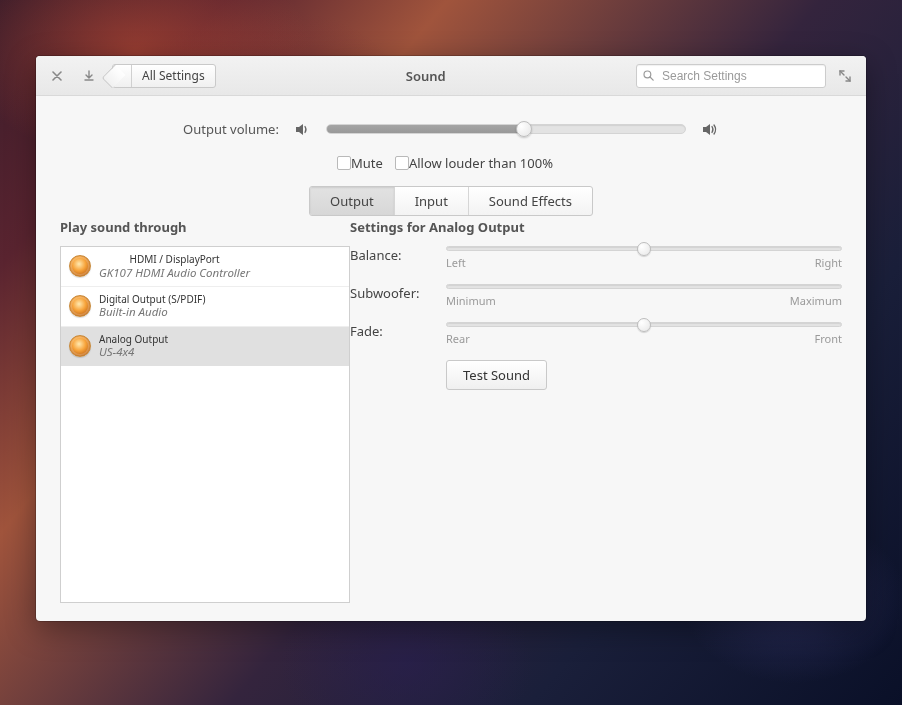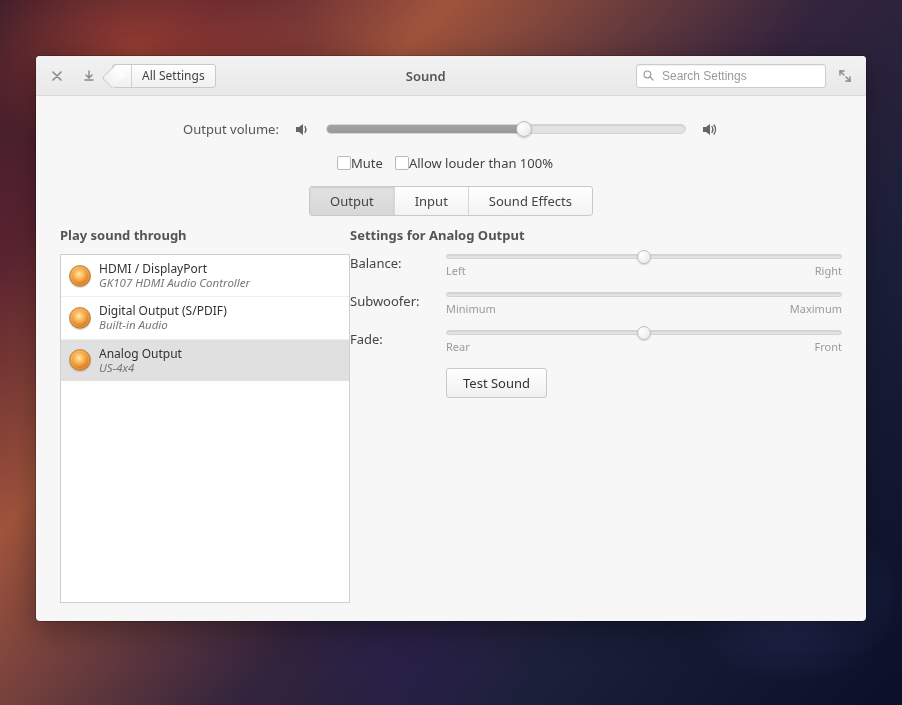--- a/index.html
+++ b/index.html
@@ -110,21 +110,21 @@
     background:radial-gradient(circle at 30% 30%, #fff, #e5e5e5);
     border:1px solid #bdbdbd;
     transform:translate(-50%,-50%);
     box-shadow:0 1px 2px rgba(0,0,0,0.2);
   }
   .spk { color:#666; font-size:14px; }
   .check-row { display:flex; align-items:center; justify-content:center; margin-bottom:14px; font-size:13px; color:#444;}
   .cbox { width:14px; height:14px; border:1px solid #b9b9b9; border-radius:2px; background:#fff; flex:none;}
   .cbox + span { margin-right:12px; }
   
-  .tabs { display:flex; justify-content:center; margin-bottom:10px; }
+  .tabs { display:flex; justify-content:center; margin-bottom:2px; }
   .tabbar { display:flex; border:1px solid #c9c9c9; border-radius:3px; overflow:hidden; background:linear-gradient(#fff,#f3f3f3);}
   .tab { padding:5px 20px; font-size:13px; color:#444; border-right:1px solid #d6d6d6;}
   .tab:last-child{border-right:none;}
   .tab.active { background:linear-gradient(#e2e2e2,#d7d7d7); box-shadow:inset 0 1px 2px rgba(0,0,0,0.1);}
   
   .split { display:flex; flex:1; min-height:0;}
   .left { width:290px; display:flex; flex-direction:column;}
   .right { flex:1; }
   .section-title { font-weight:700; font-size:13px; color:#555; margin-bottom:10px;}
   .device-list {
@@ -134,21 +134,21 @@
   .device:last-child{border-bottom:none;}
   .device.selected { background:#e0e0e0; }
   .dev-icon {
     width:22px; height:22px; border-radius:50%;
     background: radial-gradient(circle at 45% 40%, #ffe9b0 0%, #f7a43c 40%, #c96f1a 70%, #8f4d12 100%);
     border:1px solid #c98a3a;
     box-shadow: inset 0 0 0 2px #fff3, 0 1px 1px rgba(0,0,0,0.15);
     flex:none;
   }
   .dev-text { display:flex; flex-direction:column; line-height:1.25;}
-  .dev-name { font-size:12px; color:#333;}
+  .dev-name { font-size:10px; color:#333;text-align:center;}
   .dev-sub { font-size:11.5px; color:#777; font-style:italic;}
   
   .setting-row { display:flex; align-items:flex-start; gap:18px; margin-bottom:14px;}
   .setting-row .lbl { width:78px; font-size:13px; color:#444; padding-top:0;}
   .setting-row .ctl { flex:1; }
   .mini-slider { position:relative; height:5px; border-radius:3px; background:#e3e3e3; border:1px solid #d4d4d4; box-shadow: inset 0 1px 1px rgba(0,0,0,0.07);}
   .mini-slider .thumb { position:absolute; top:50%; width:14px; height:14px; border-radius:50%;
     background:radial-gradient(circle at 30% 30%, #fff, #e7e7e7);
     border:1px solid #bdbdbd; transform:translate(-50%,-50%);
     box-shadow:0 1px 1px rgba(0,0,0,0.15);}

